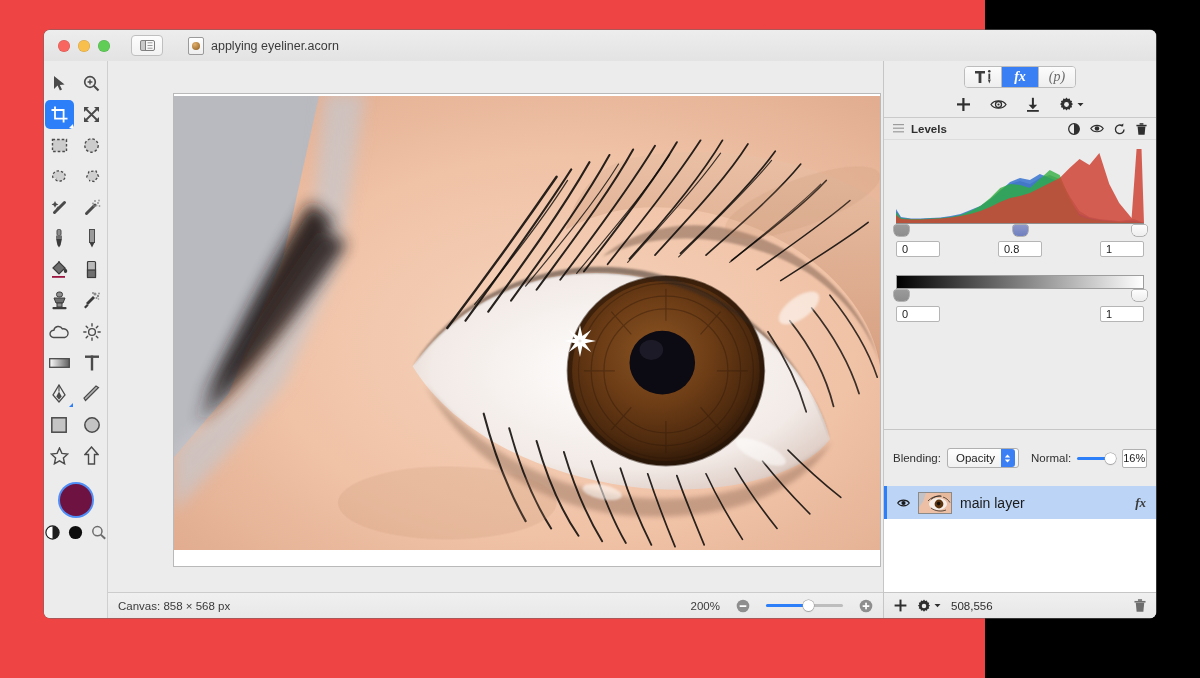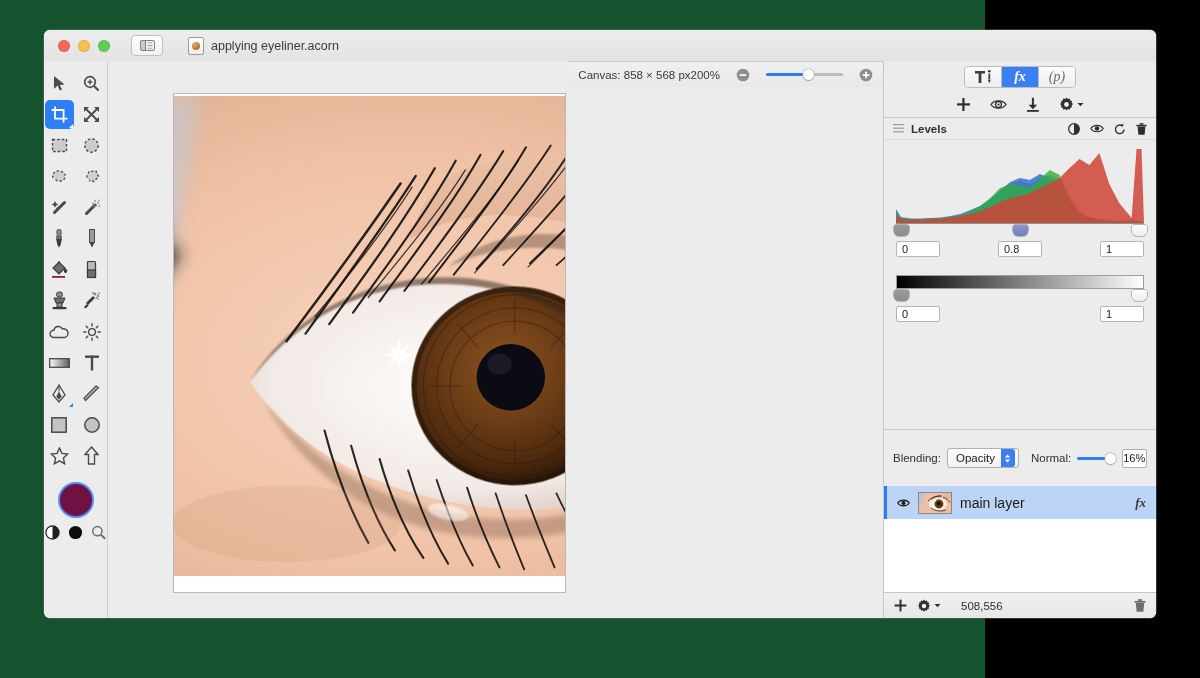--- a/index.html
+++ b/index.html
@@ -1,17 +1,17 @@
 <!DOCTYPE html>
 <html><head>
 <meta charset="utf-8">
 <style>
   html,body{margin:0;padding:0;background:#000;}
   body{width:1200px;height:678px;overflow:hidden;font-family:"Liberation Sans",sans-serif;-webkit-font-smoothing:antialiased;}
-  .screen{position:relative;width:985px;height:678px;background:#14532d;}
+  .screen{position:relative;width:985px;height:678px;background:#ef4444;}
 
   
   .window{position:absolute;left:44px;top:30px;width:1112px;height:588px;background:#ececec;border-radius:6px;overflow:hidden;box-shadow:0 0 0 0.5px #6a6a6a;}
 
   
   .titlebar{position:relative;height:31px;background:linear-gradient(#ededed,#e3e3e3);border-bottom:1px solid #c3c3c3;display:flex;align-items:center;}
   .traffic{display:flex;gap:8px;margin-left:14px;}
   .tl{width:12px;height:12px;border-radius:50%;}
   .tl.red{background:#f9655f;box-shadow:inset 0 0 0 .5px rgba(0,0,0,.16);}
   .tl.yel{background:#f9bf4d;box-shadow:inset 0 0 0 .5px rgba(0,0,0,.16);}
@@ -30,21 +30,21 @@
   .tool{width:29px;height:29px;margin:1px;border-radius:5px;display:flex;align-items:center;justify-content:center;position:relative;}
   .tool.sel{background:#2d7ff9;}
   .tool svg{display:block;}
   .tool .tri{position:absolute;right:1px;bottom:1px;width:0;height:0;border-left:4px solid transparent;border-bottom:4px solid #2d7ff9;}
   .tool.sel .tri{border-bottom-color:#fff;}
   .swatchwrap{display:flex;justify-content:center;margin-top:13px;}
   .swatch{width:32px;height:32px;border-radius:50%;box-shadow:0 0 0 2px #4f8ef7;}
   .colorrow{display:flex;justify-content:center;align-items:center;gap:8px;margin-top:9px;}
 
   
-  .canvascol{flex:1;display:flex;flex-direction:row;background:#ececec;min-width:0;}
+  .canvascol{flex:1;display:flex;flex-direction:column;background:#ececec;min-width:0;}
   .canvasarea{flex:1;position:relative;padding:4px 0 0 0;}
   .canvasframe{position:absolute;left:66px;top:33px;right:3px;bottom:26px;background:#fff;box-shadow:0 0 0 1px #b9b9b9;}
   .photo{position:absolute;left:0;top:2px;right:0;bottom:16px;overflow:hidden;background:#e8b79c;}
   .statusbar{height:25px;border-top:1px solid #ccc;background:linear-gradient(#f0f0f0,#e8e8e8);display:flex;align-items:center;padding:0 10px;font-size:11.5px;color:#3a3a3a;}
   .zoomgroup{margin-left:auto;display:flex;align-items:center;gap:16px;justify-content:center;}
   .zoompct{font-size:11.5px;color:#3a3a3a;}
   .zslider{position:relative;width:77px;height:14px;display:flex;align-items:center;}
   .ztrack{position:absolute;left:0;right:0;height:3px;border-radius:2px;background:#bdbdbd;}
   .zfill{position:absolute;left:0;width:55%;height:3px;border-radius:2px;background:#2d7ff9;}
   .zknob{position:absolute;left:55%;margin-left:-5px;width:11px;height:11px;border-radius:50%;background:#fff;box-shadow:0 0 0 .5px #9a9a9a,0 1px 1px rgba(0,0,0,.25);}
@@ -89,21 +89,21 @@
   .opct{width:38px;height:17px;border:1px solid #b0b0b0;border-radius:2px;background:#fff;font-size:11px;color:#1b1b1b;display:flex;align-items:center;justify-content:center;}
 
   .layerlist{flex:1;background:#fff;overflow:hidden;}
   .layerrow{height:33px;display:flex;align-items:center;gap:8px;padding:0 10px;background:#bcd4f5;border-left:3px solid #2d7ff9;box-sizing:border-box;}
   .thumb{width:32px;height:20px;border:1px solid #8a8a8a;overflow:hidden;position:relative;background:#e8b79c;}
   .layername{font-size:14px;color:#1b1b1b;}
   .layerfx{margin-left:auto;font-family:"Liberation Serif",serif;font-style:italic;font-weight:700;font-size:13px;color:#3a3a3a;}
 
   .layerbar{height:25px;border-top:1px solid #c6c6c6;background:linear-gradient(#f0f0f0,#e7e7e7);display:flex;align-items:center;gap:10px;padding:0 10px;font-size:11.5px;color:#2f2f2f;}
   .layerbar .trash{margin-left:auto;}
-  .lcount{margin-left:10px;}
+  .lcount{margin-left:0;}
 </style>
 </head>
 <body>
 
 <div class="screen">
   <div class="window">
 
     <div class="titlebar">
       <div class="traffic">
         <div class="tl red"></div>

